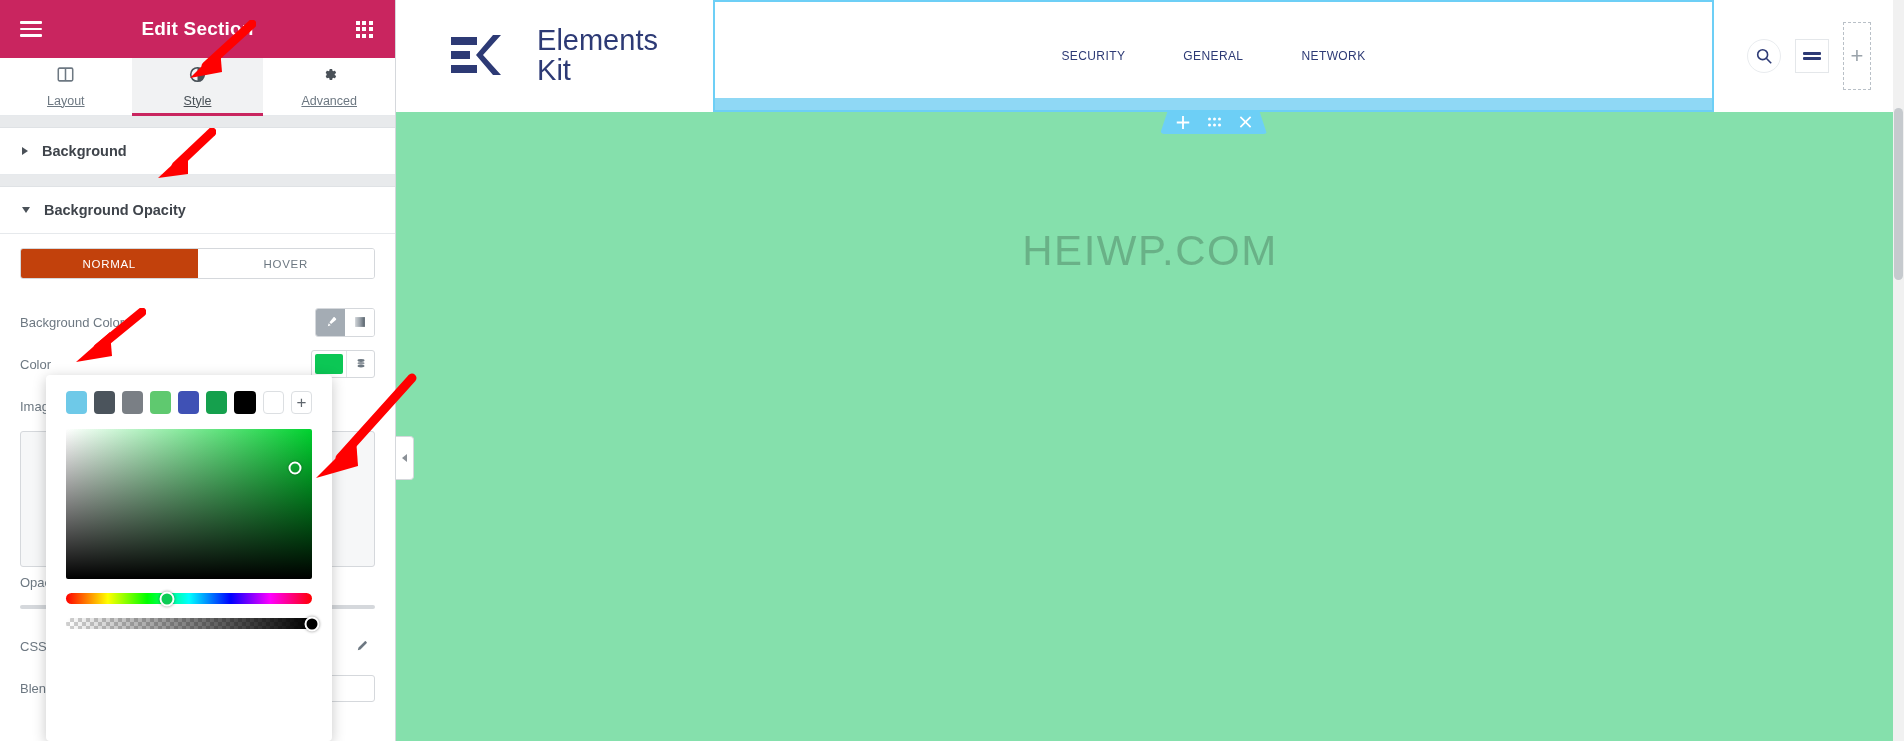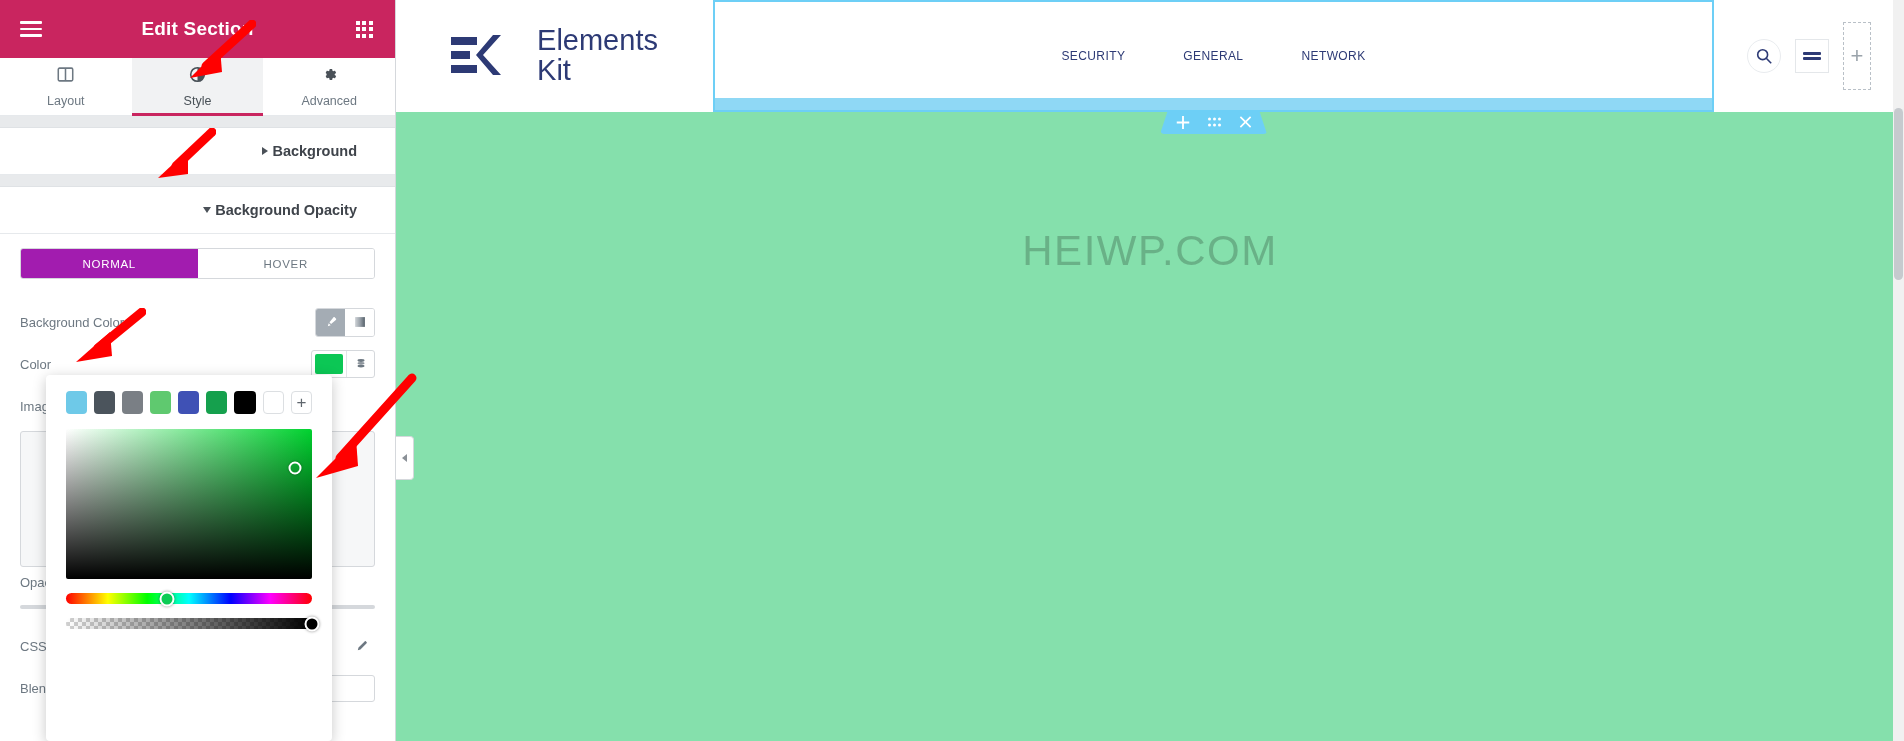--- a/index.html
+++ b/index.html
@@ -31,51 +31,50 @@
   .burger span {
     display: block; width: 22px; height: 2.6px; background: #fff; margin: 4px 0; border-radius: 1px;
   }
   .grid9 { display: grid; grid-template-columns: repeat(3,4px); grid-template-rows: repeat(3,4px); gap: 2.5px; }
   .grid9 i { background: #fff; display: block; width: 4px; height: 4px; }
 
   
   .panel-tabs { display: flex; height: 58px; border-bottom: 1px solid #e6e9ec; background: #fff; }
   .ptab {
     flex: 1; display: flex; flex-direction: column; align-items: center; justify-content: center;
-    gap: 10px; cursor: pointer; position: relative; color: #6d7882; font-size: 12.5px;
+    gap: 10px; cursor: pointer; position: relative; color: #6d7882; font-size: 12.5px; text-decoration: underline;
   }
   .ptab.active { background: #f1f2f3; color: #495157; }
   .ptab.active:after {
     content: ""; position: absolute; left: 0; right: 0; bottom: -1px; height: 3px; background: #c9255f;
   }
   .ptab .ticon { height: 18px; display: flex; align-items: center; }
 
   .sep-strip { height: 12px; background: #e8eaec; border-bottom: 1px solid #dfe2e5; }
 
   .accordion {
-    height: 47px; display: flex; align-items: center; gap: 4px;
-    padding: 0 38px; background: #fff; cursor: pointer;
+    height: 47px; display: flex; align-items: center; gap: 14px;
+    padding: 0 22px; background: #fff; cursor: pointer;
     border-bottom: 1px solid #e6e9ec;
-    justify-content: flex-end;
   }
   .accordion .atitle { font-size: 14.5px; font-weight: bold; color: #3f444b; }
   .caret-right { width: 0; height: 0; border-left: 6px solid #4a5158; border-top: 4.5px solid transparent; border-bottom: 4.5px solid transparent; }
   .caret-down  { width: 0; height: 0; border-top: 6px solid #4a5158; border-left: 4.5px solid transparent; border-right: 4.5px solid transparent; }
 
   .ctl-body { padding: 14px 20px 0 20px; }
 
   .normal-hover {
     display: flex; width: 100%; height: 31px; margin-bottom: 22px;
     border: 1px solid #d5d8dc; border-radius: 3px; overflow: hidden;
   }
   .nh {
     flex: 1; display: flex; align-items: center; justify-content: center;
     font-size: 11.5px; letter-spacing: .7px; color: #6d7882; cursor: pointer; background: #fff;
   }
-  .nh.active { background: #a21caf; color: #fff; }
+  .nh.active { background: #c2410c; color: #fff; }
 
   .ctl-row { display: flex; align-items: center; justify-content: space-between; height: 42px; }
   .ctl-label { font-size: 13px; color: #6d7882; }
 
   .btn-group { display: flex; border: 1px solid #d5d8dc; border-radius: 3px; overflow: hidden; }
   .bg-btn { width: 29px; height: 27px; display: flex; align-items: center; justify-content: center; background: #fff; cursor: pointer; }
   .bg-btn.active { background: #a4acb4; }
 
   .color-ctl { display: flex; align-items: center; border: 1px solid #d5d8dc; border-radius: 3px; overflow: hidden; }
   .color-chip { width: 28px; height: 20px; margin: 3px; border-radius: 2px; }

